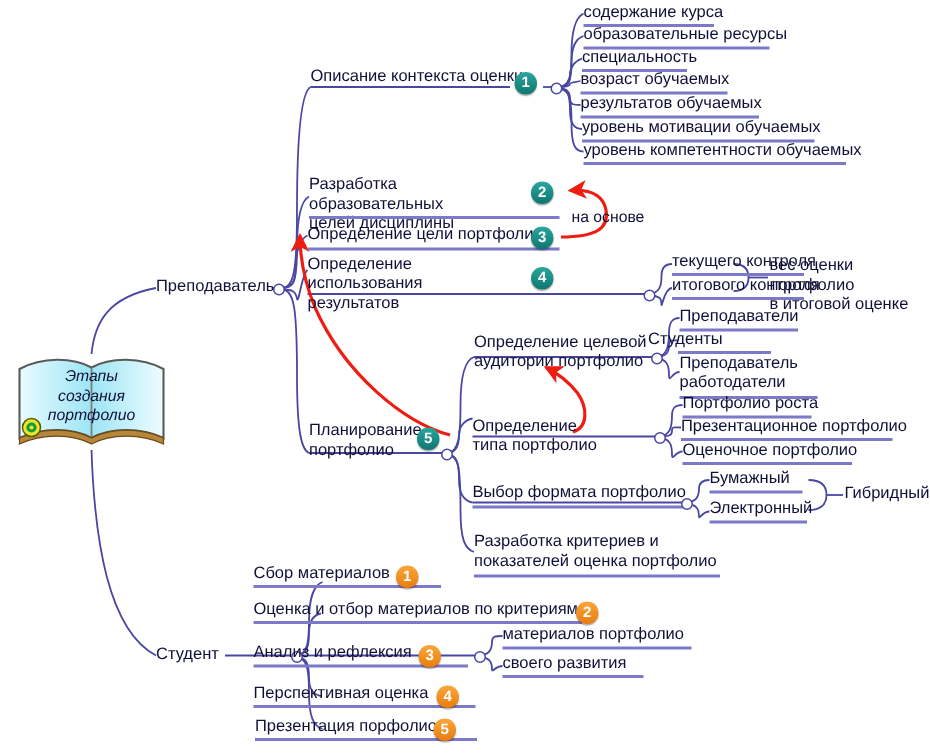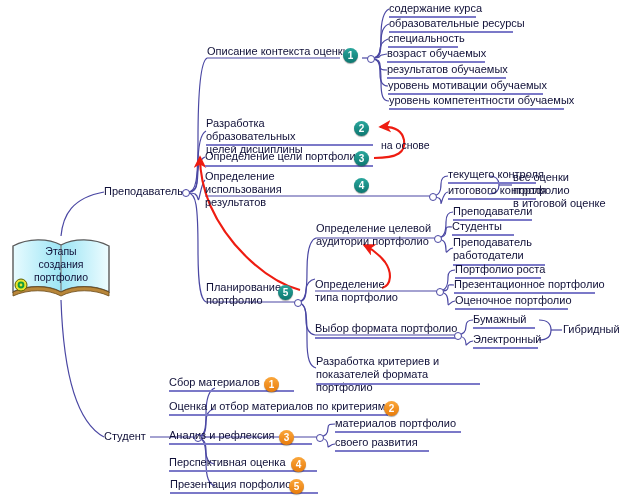--- a/index.html
+++ b/index.html
@@ -24,21 +24,21 @@
   .badge.teal{background:#12887f;background-image:linear-gradient(#2aa79d,#0d7770);}
   .badge.orange{background:#f08a1e;background-image:linear-gradient(#fba73b,#e87c0b);}
 
   .jdot{position:absolute;width:6px;height:6px;border-radius:50%;
         background:#ffffff;border:1.3px solid #4a47a3;}
 
   
   #root-node{position:absolute;left:8px;top:236px;width:106px;height:64px;}
   #root-node .book-label{
     position:absolute;left:0;top:9px;width:106px;text-align:center;
-    font-size:10.5px;line-height:13px;color:#101038;
+    font-size:10.5px;line-height:13px;color:#101038;font-style:italic;
   }
   .side-label{position:absolute;font-size:11px;color:#101038;white-space:nowrap;}
   .rel-label{position:absolute;font-size:10.5px;color:#101038;white-space:nowrap;}
 </style>
 </head>
 <body>
 
 <div id="stage">
 
   <svg class="wires" viewBox="0 0 620 502">
@@ -241,21 +241,21 @@
 
   <div class="node wrap" style="left:316px;top:222px;width:122px;">
     <div>Определение целевой</div>
     <div>аудитории портфолио</div>
   </div>
   <div class="jdot" style="left:434px;top:235px;"></div>
 
   <div class="node" style="left:453px;top:205px;">Преподаватели</div>
   <div class="ul" style="left:453px;top:219px;width:79px;"></div>
 
-  <div class="node" style="left:452px;top:220px;text-align:center;">Студенты</div>
+  <div class="node" style="left:432px;top:220px;text-align:center;">Студенты</div>
   <div class="ul" style="left:452px;top:234px;width:62px;"></div>
 
   <div class="node wrap" style="left:453px;top:236px;width:92px;">Преподаватель работодатели</div>
   <div class="ul" style="left:453px;top:264px;width:92px;"></div>
 
   <div class="node wrap" style="left:315px;top:278px;width:92px;">
     <div>Определение</div>
     <div>типа портфолио</div>
   </div>
   <div class="jdot" style="left:436px;top:288px;"></div>
@@ -276,21 +276,21 @@
   <div class="node" style="left:473px;top:313px;">Бумажный</div>
   <div class="ul" style="left:473px;top:327px;width:62px;"></div>
 
   <div class="node" style="left:473px;top:333px;">Электронный</div>
   <div class="ul" style="left:473px;top:347px;width:65px;"></div>
 
   <div class="node" style="left:563px;top:323px;">Гибридный</div>
 
   <div class="node wrap" style="left:316px;top:355px;width:165px;">
     <div>Разработка критериев и</div>
-    <div>показателей формата портфолио</div>
+    <div>показателей оценка портфолио</div>
   </div>
   <div class="ul" style="left:316px;top:383px;width:164px;"></div>
 
   <div class="side-label" style="left:104px;top:430px;text-align:center;">Студент</div>
   <div class="jdot" style="left:194px;top:434px;"></div>
 
   <div class="node" style="left:169px;top:376px;">Сбор материалов</div>
   <div class="ul" style="left:169px;top:390px;width:125px;"></div>
   <div class="badge orange" style="left:264px;top:377px;">1</div>
 

